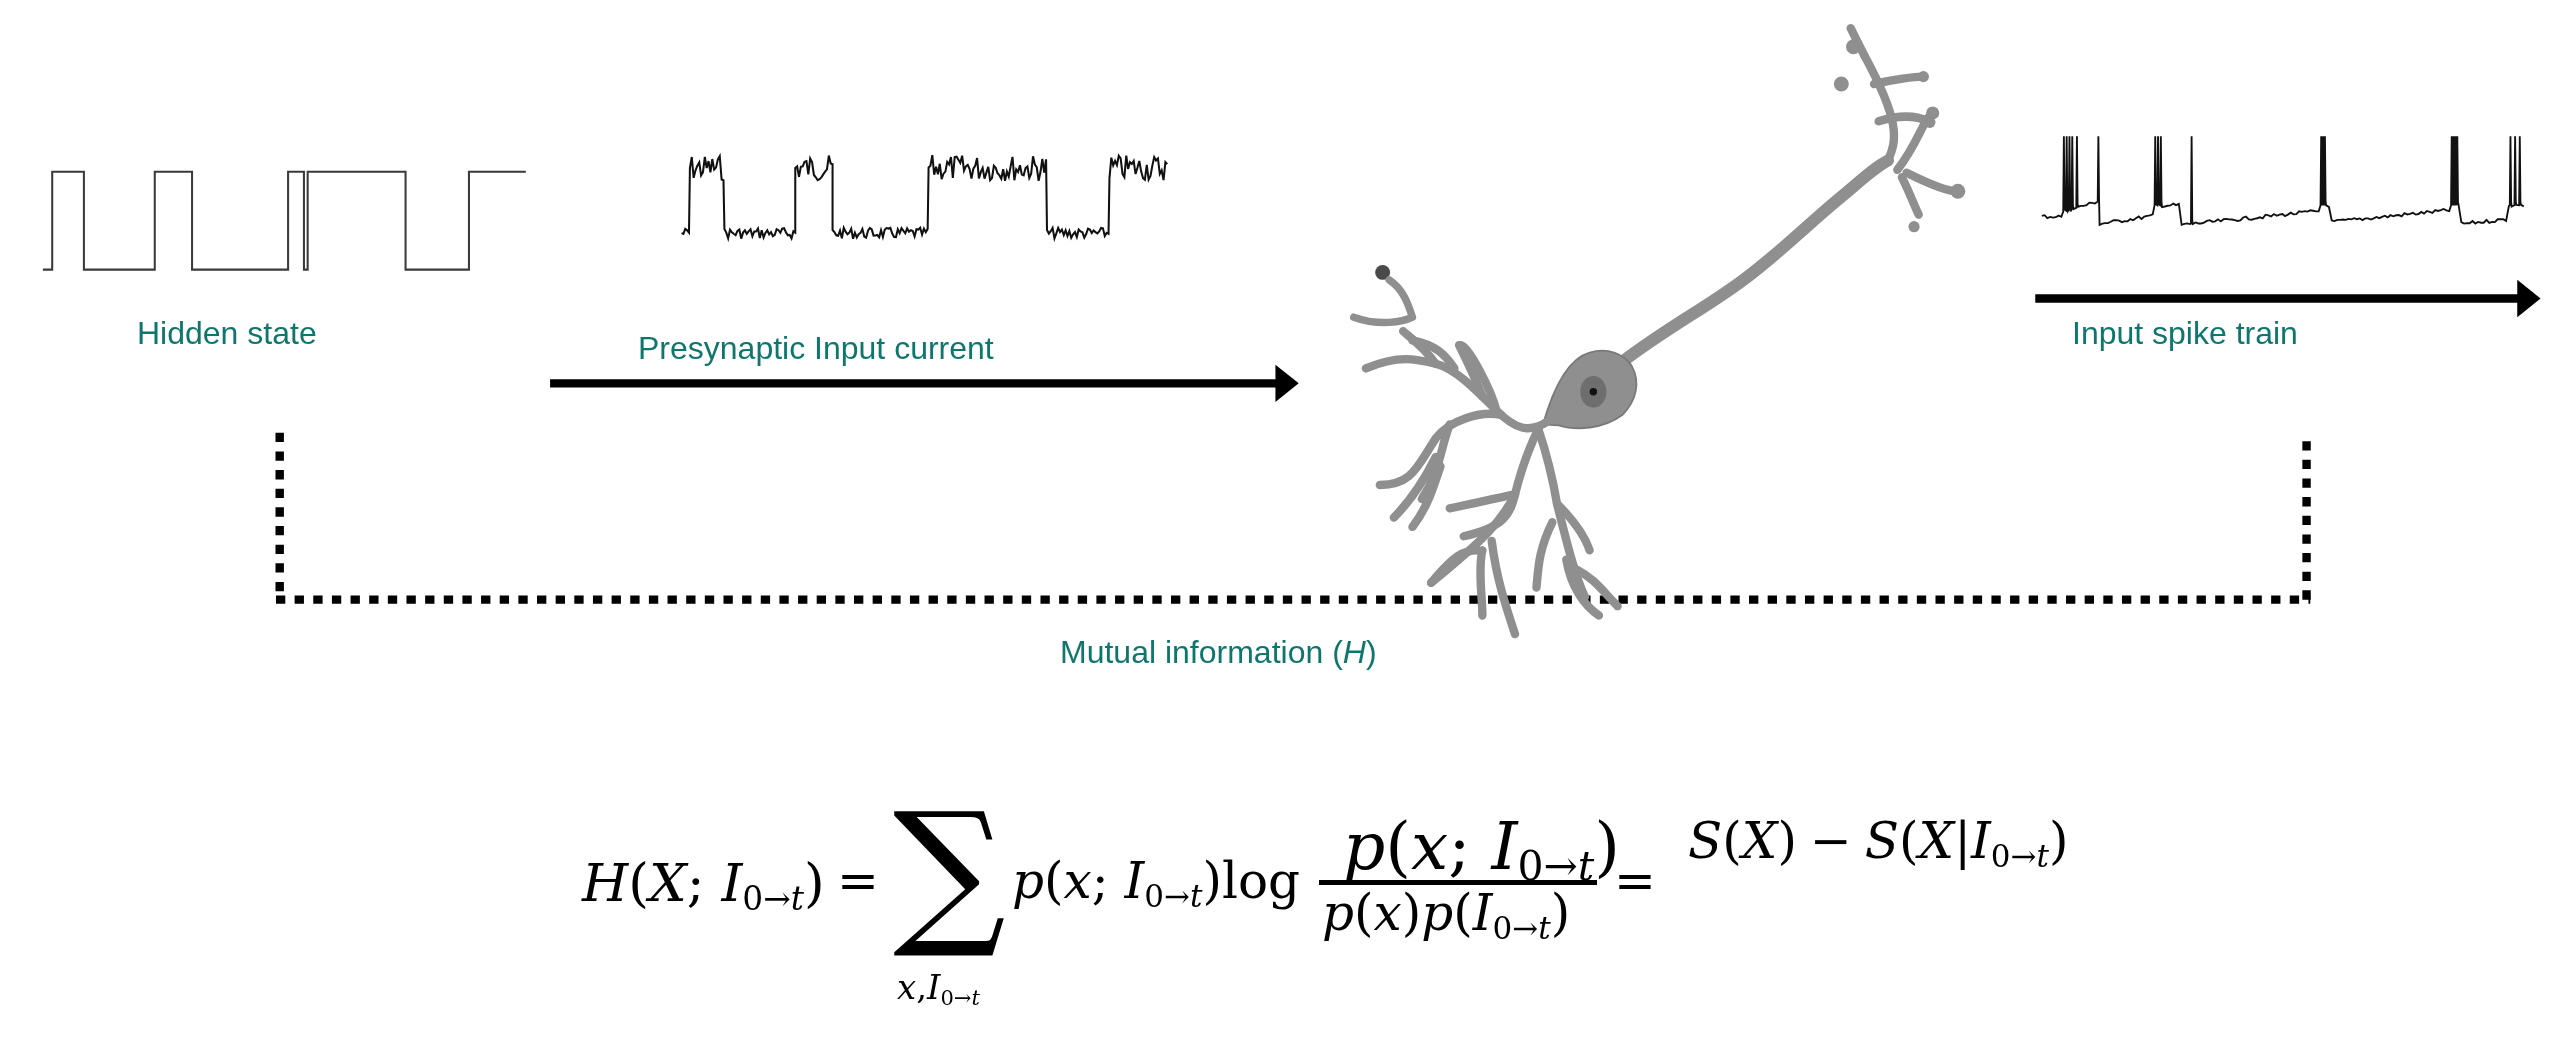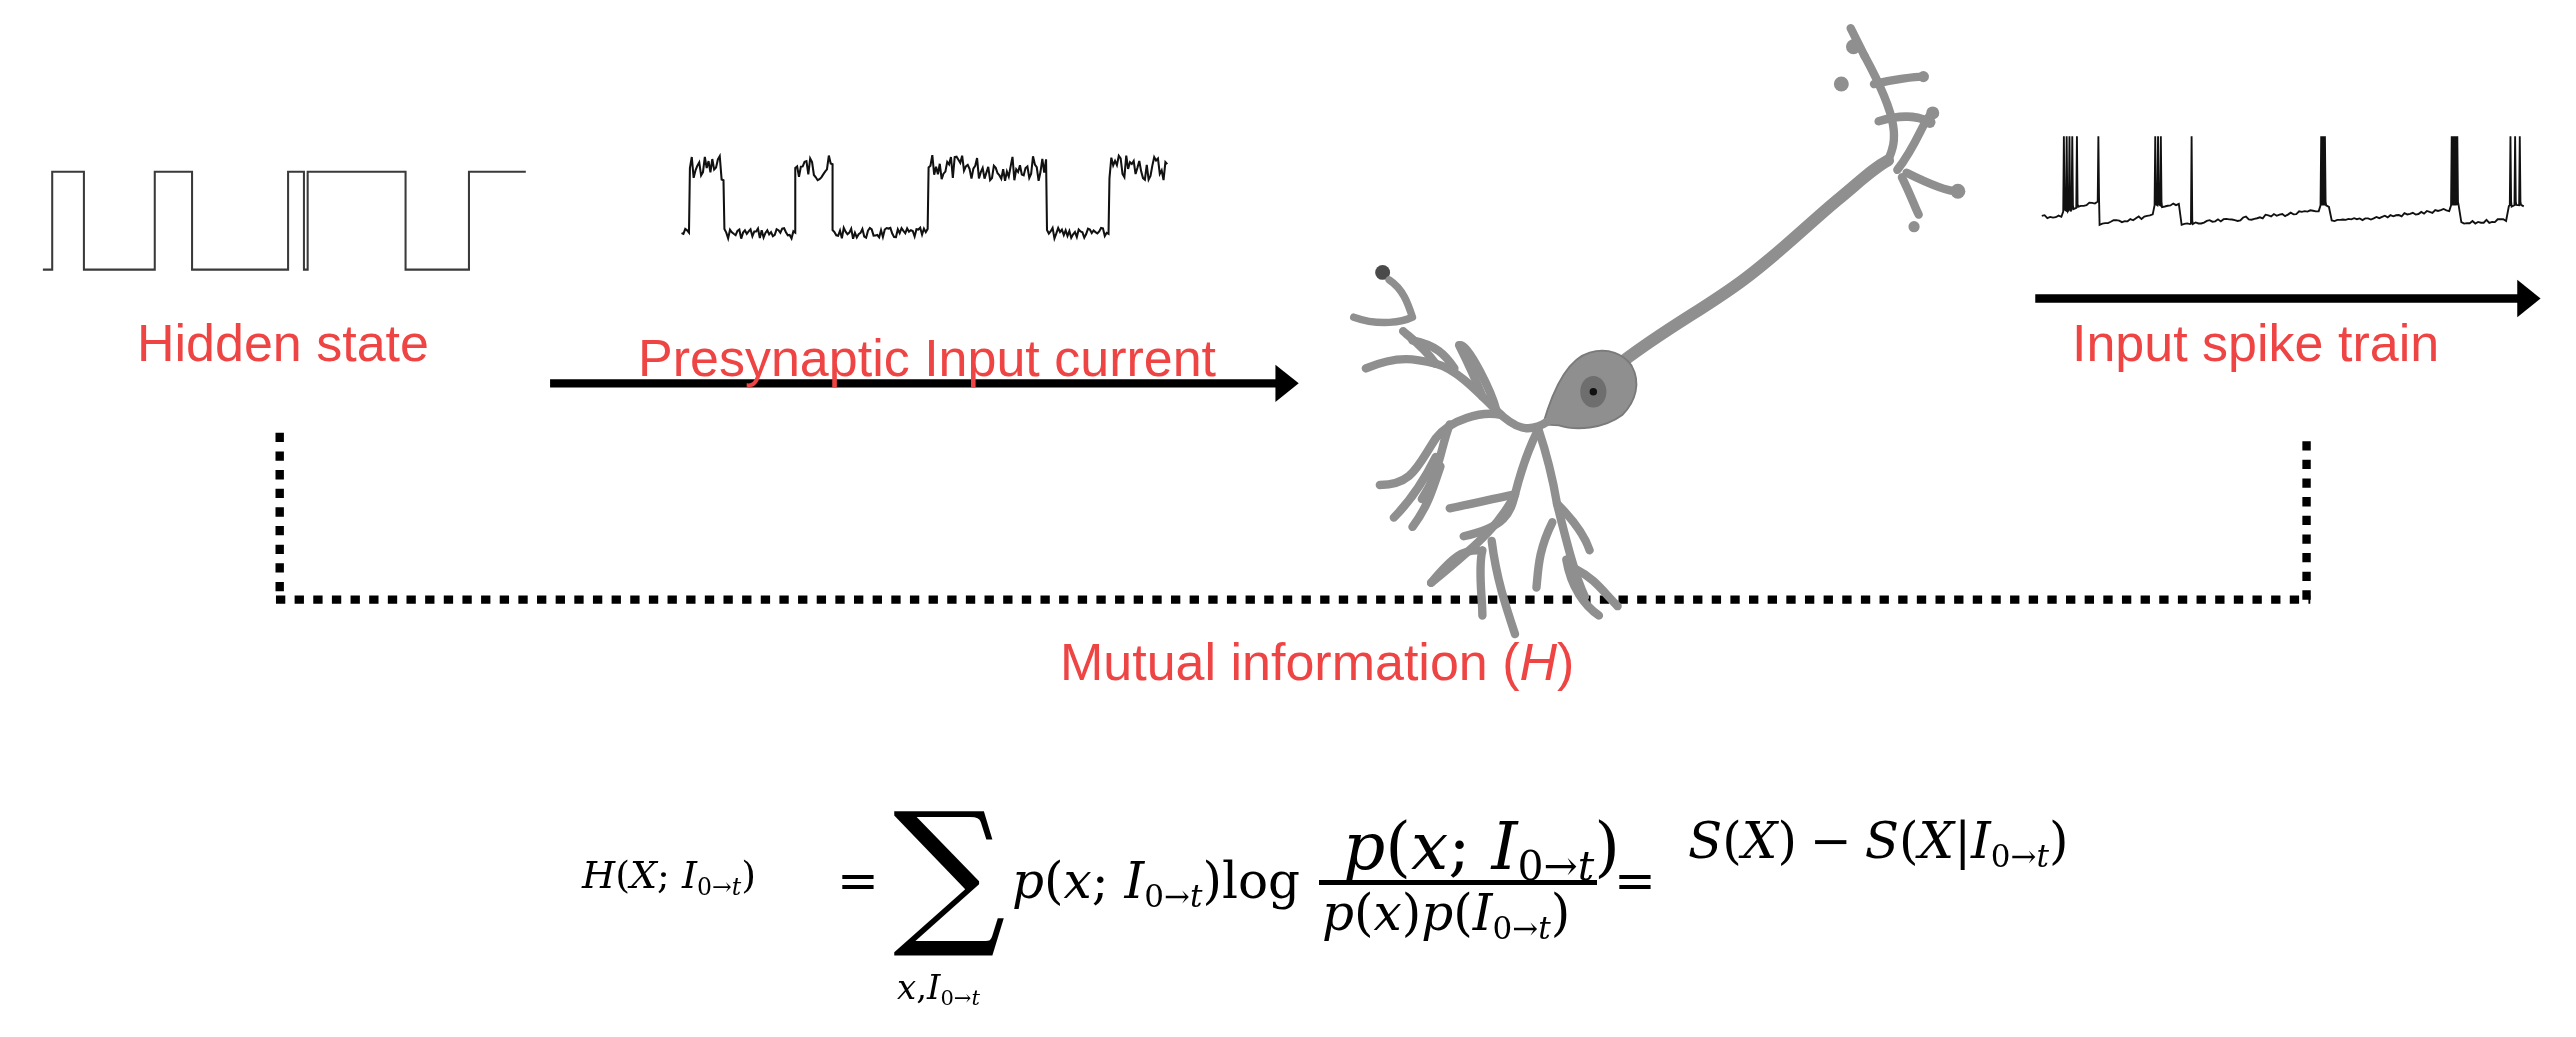--- a/index.html
+++ b/index.html
@@ -1,22 +1,22 @@
 <!DOCTYPE html>
 <html style="font-size:15px"><head>
 <meta charset="utf-8">
 <style>
   html, body { margin: 0; padding: 0; background: #ffffff; }
   body { width: 2576px; height: 1038px; position: relative; overflow: hidden; }
   #canvas { position: absolute; left: 0; top: 0; width: 2576px; height: 1038px; }
   .label {
     position: absolute;
     font-family: "Liberation Sans", sans-serif;
-    font-size: 52px;
-    color: #ef4444;
+    font-size: 32px;
+    color: #0f766e;
     white-space: nowrap;
     line-height: 1;
   }
   .math {
     position: absolute;
     font-family: "DejaVu Serif", "Liberation Serif", serif;
     color: #000000;
     white-space: nowrap;
     line-height: 1;
   }
@@ -114,21 +114,21 @@
 <div class="label" style="left:626px; top:332px;margin-left:12px;">Presynaptic Input current</div>
 
 <div class="label" style="left:2072px; top:317px;">Input spike train</div>
 
 <div class="label" style="left:1060px; top:636px;">
   <span>Mutual information (</span><span class="it">H</span><span>)</span>
 </div>
 
 <div>
 
-  <div class="math" style="left:582px; top:856px; font-size:38px;">
+  <div class="math" style="left:582px; top:856px; font-size:53px;">
     <span class="it">H</span><span>(</span><span class="it">X</span><span>; </span><span class="it">I</span><span class="sub"><span>0</span><span class="sub-arrow">→</span><span class="it">t</span></span><span>)</span>
   </div>
 
   <div class="math" style="left:837px; top:856px; font-size:50px;">=</div>
 
   <div class="math" style="left:893px; top:791px; font-size:158px; line-height:1;">∑</div>
   <div class="math" style="left:897px; top:970px; font-size:34px;">
     <span class="it">x</span><span>,</span><span class="it">I</span><span class="sub"><span>0</span><span class="sub-arrow">→</span><span class="it">t</span></span>
   </div>
 

